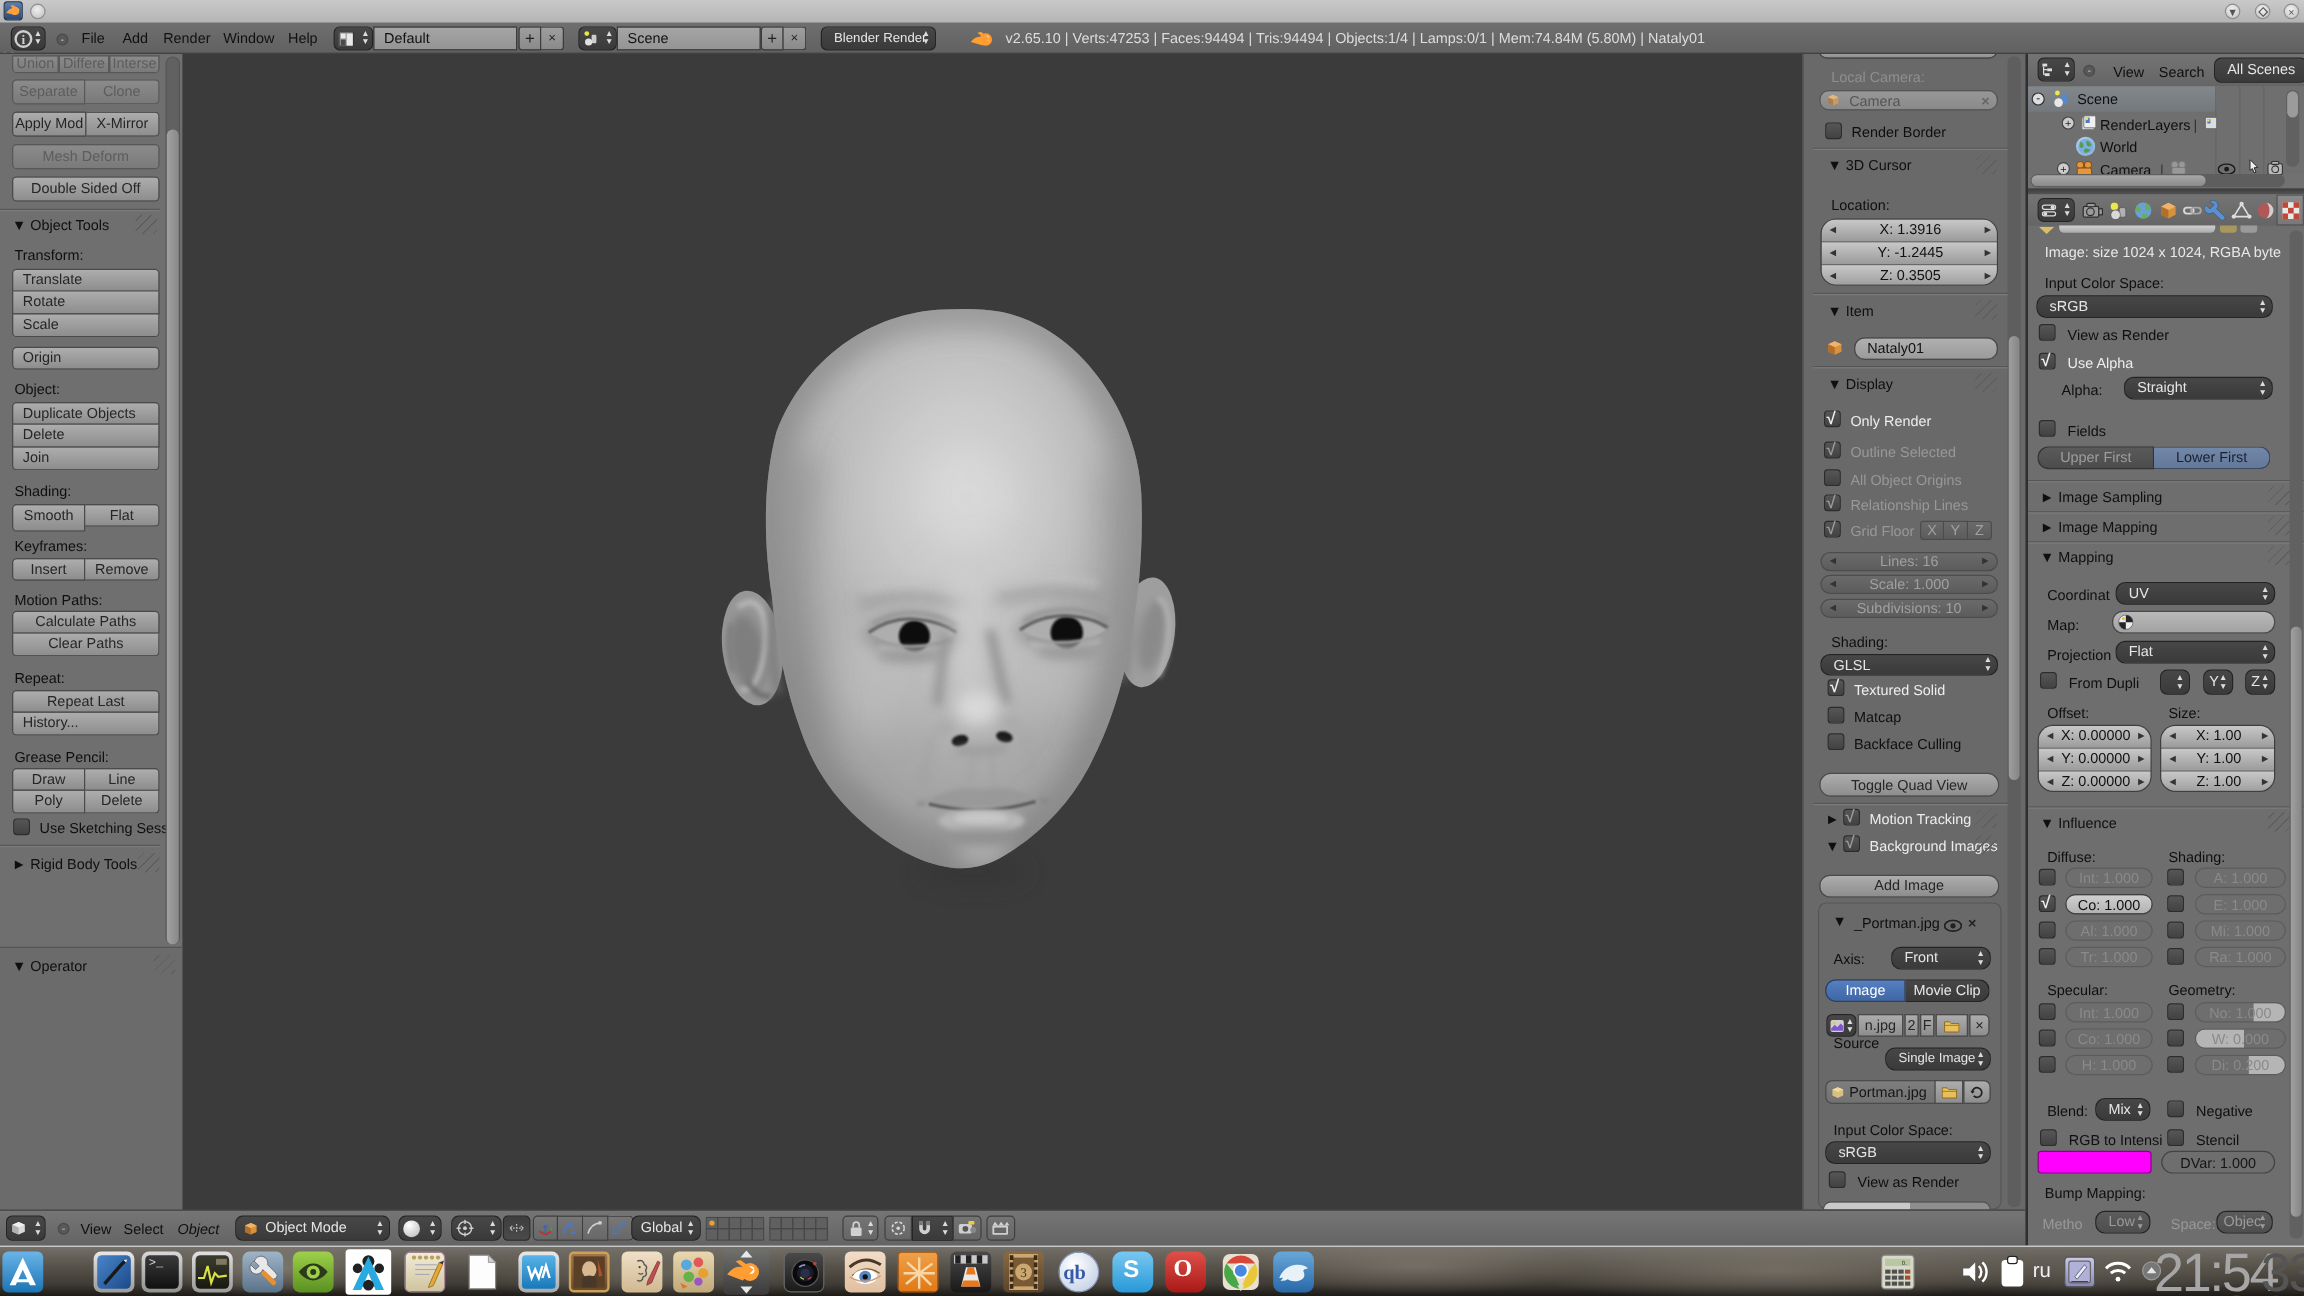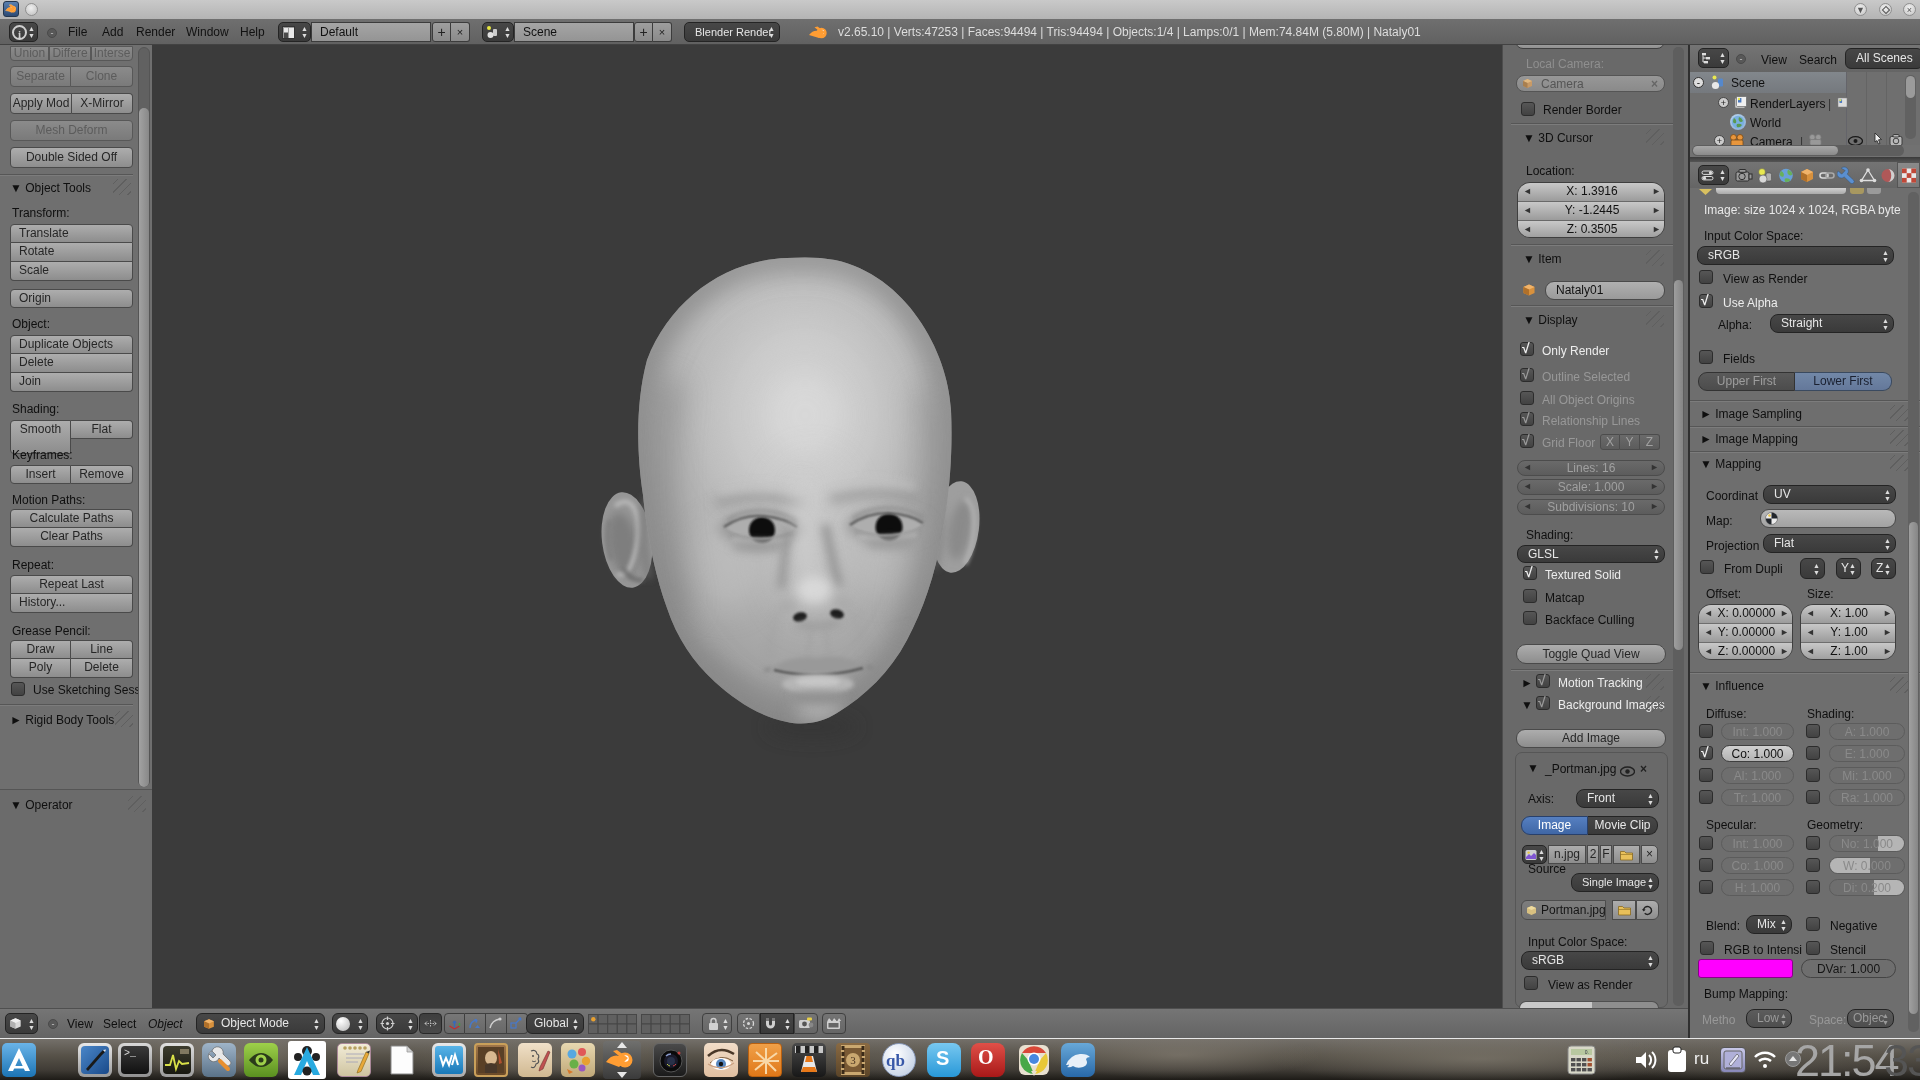--- a/index.html
+++ b/index.html
@@ -263,21 +263,21 @@
   <div class="lab" style="left:12px;top:161px;">Transform:</div>
   <div class="b" style="left:10px;top:179px;width:123px;height:19px;border-radius:4px 4px 0 0;line-height:17px;text-align:left;padding-left:8px;">Translate</div>
   <div class="b" style="left:10px;top:198px;width:123px;height:19px;border-radius:0;border-top:none;line-height:17px;text-align:left;padding-left:8px;">Rotate</div>
   <div class="b" style="left:10px;top:217px;width:123px;height:19px;border-radius:0 0 4px 4px;border-top:none;line-height:17px;text-align:left;padding-left:8px;">Scale</div>
   <div class="b" style="left:10px;top:244px;width:123px;height:19px;line-height:17px;text-align:left;padding-left:8px;">Origin</div>
   <div class="lab" style="left:12px;top:272px;">Object:</div>
   <div class="b" style="left:10px;top:290px;width:123px;height:19px;border-radius:4px 4px 0 0;line-height:17px;text-align:left;padding-left:8px;">Duplicate Objects</div>
   <div class="b" style="left:10px;top:309px;width:123px;height:19px;border-radius:0;border-top:none;line-height:17px;text-align:left;padding-left:8px;">Delete</div>
   <div class="b" style="left:10px;top:328px;width:123px;height:19px;border-radius:0 0 4px 4px;border-top:none;line-height:17px;text-align:left;padding-left:8px;">Join</div>
   <div class="lab" style="left:12px;top:357px;">Shading:</div>
-  <div class="b" style="left:10px;top:375px;width:61px;height:34px;border-radius:4px 0 0 4px;line-height:17px;">Smooth</div>
+  <div class="b" style="left:10px;top:375px;width:61px;height:23px;border-radius:4px 0 0 4px;line-height:17px;">Smooth</div>
   <div class="b" style="left:71px;top:375px;width:62px;height:19px;border-radius:0 4px 4px 0;border-left:none;line-height:17px;">Flat</div>
   <div class="lab" style="left:12px;top:403px;">Keyframes:</div>
   <div class="b" style="left:10px;top:420px;width:61px;height:19px;border-radius:4px 0 0 4px;line-height:17px;">Insert</div>
   <div class="b" style="left:71px;top:420px;width:62px;height:19px;border-radius:0 4px 4px 0;border-left:none;line-height:17px;">Remove</div>
   <div class="lab" style="left:12px;top:448px;">Motion Paths:</div>
   <div class="b" style="left:10px;top:464px;width:123px;height:19px;border-radius:4px 4px 0 0;line-height:17px;">Calculate Paths</div>
   <div class="b" style="left:10px;top:483px;width:123px;height:19px;border-radius:0 0 4px 4px;border-top:none;line-height:17px;">Clear Paths</div>
   <div class="lab" style="left:12px;top:513px;">Repeat:</div>
   <div class="b" style="left:10px;top:530px;width:123px;height:19px;border-radius:4px 4px 0 0;line-height:17px;">Repeat Last</div>
   <div class="b" style="left:10px;top:549px;width:123px;height:19px;border-radius:0 0 4px 4px;border-top:none;line-height:17px;text-align:left;padding-left:8px;">History...</div>
@@ -405,21 +405,21 @@
   <div class="b" style="left:110px;top:800px;width:27px;height:19px;border-radius:0;line-height:17px;"><svg width="13" height="11" viewBox="0 0 13 11" style="margin-top:4px;">
         <path d="M0.5 1.5 L4.5 1.5 L6 3 L12.5 3 L12.5 10 L0.5 10 Z" fill="#e8c05a" stroke="#8a6a20" stroke-width="0.8"></path>
         <path d="M0.5 4.5 L12.5 4.5" stroke="#8a6a20" stroke-width="0.6"></path>
       </svg></div>
   <div class="b" style="left:138px;top:800px;width:17px;height:19px;border-radius:0 5px 5px 0;line-height:17px;">×</div>
   <div class="lab" style="left:25px;top:795px;margin-top:22px;">Source</div>
   <div class="dd" style="left:68px;top:828px;width:88px;height:19px;line-height:17px;font-size:11px;">Single Image<div class="ud">
         <b>▲</b>
         <b>▼</b>
       </div></div>
-  <div class="abs" style="left:18px;top:855px;width:85px;height:20px;background:linear-gradient(#7e7e7e,#717171);border:1px solid #4c4c4c;border-radius:6px 0 0 6px;color:#151515;line-height:18px;">
+  <div class="abs" style="left:18px;top:855px;width:97px;height:20px;background:linear-gradient(#7e7e7e,#717171);border:1px solid #4c4c4c;border-radius:6px 0 0 6px;color:#151515;line-height:18px;">
     <svg width="13" height="13" viewBox="0 0 13 13" style="position:absolute;left:3px;top:3px;">
         <path d="M2 4 L6.5 2 L11 4 L11 9 L6.5 11 L2 9 Z" fill="#d8c080"></path>
         <path d="M2 4 L6.5 6 L11 4 L6.5 2 Z" fill="#eeda9e"></path>
       </svg>
     <span style="margin-left:19px;">Portman.jpg</span>
   </div>
   <div class="b" style="left:109px;top:855px;width:24px;height:20px;border-radius:0;line-height:18px;"><svg width="13" height="11" viewBox="0 0 13 11" style="margin-top:4px;">
         <path d="M0.5 1.5 L4.5 1.5 L6 3 L12.5 3 L12.5 10 L0.5 10 Z" fill="#e8c05a" stroke="#8a6a20" stroke-width="0.8"></path>
         <path d="M0.5 4.5 L12.5 4.5" stroke="#8a6a20" stroke-width="0.6"></path>
       </svg></div>

